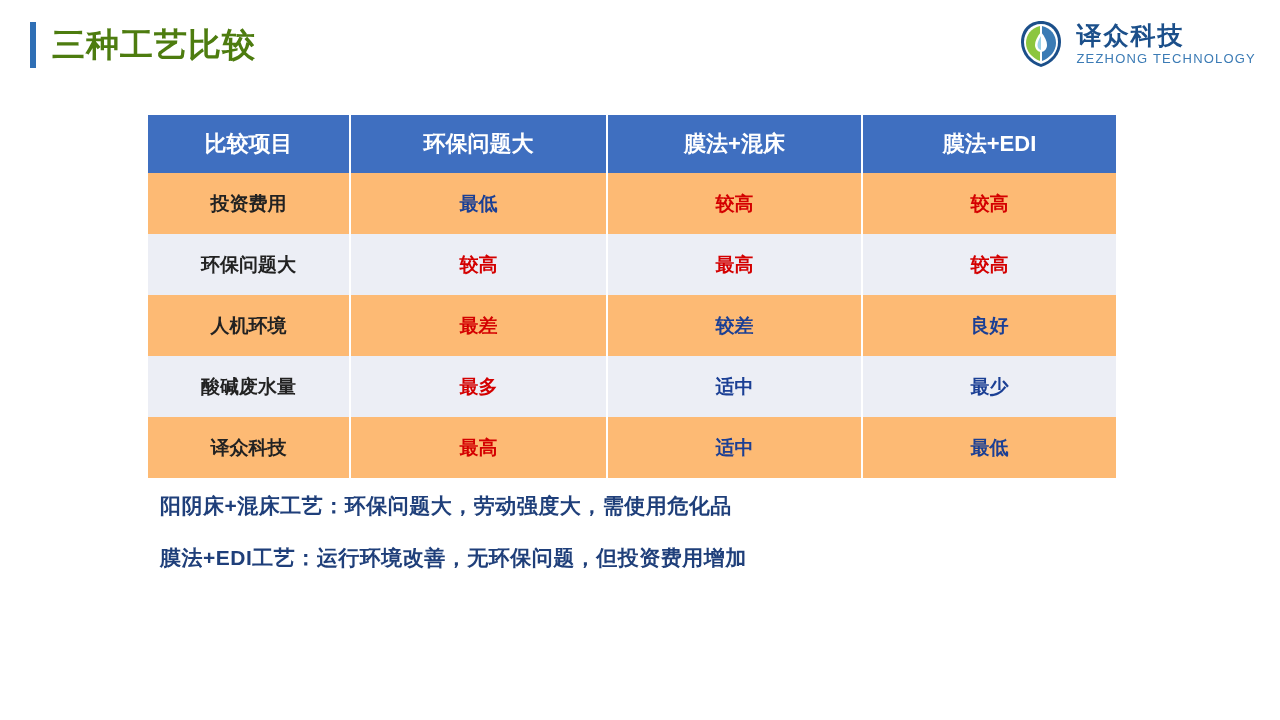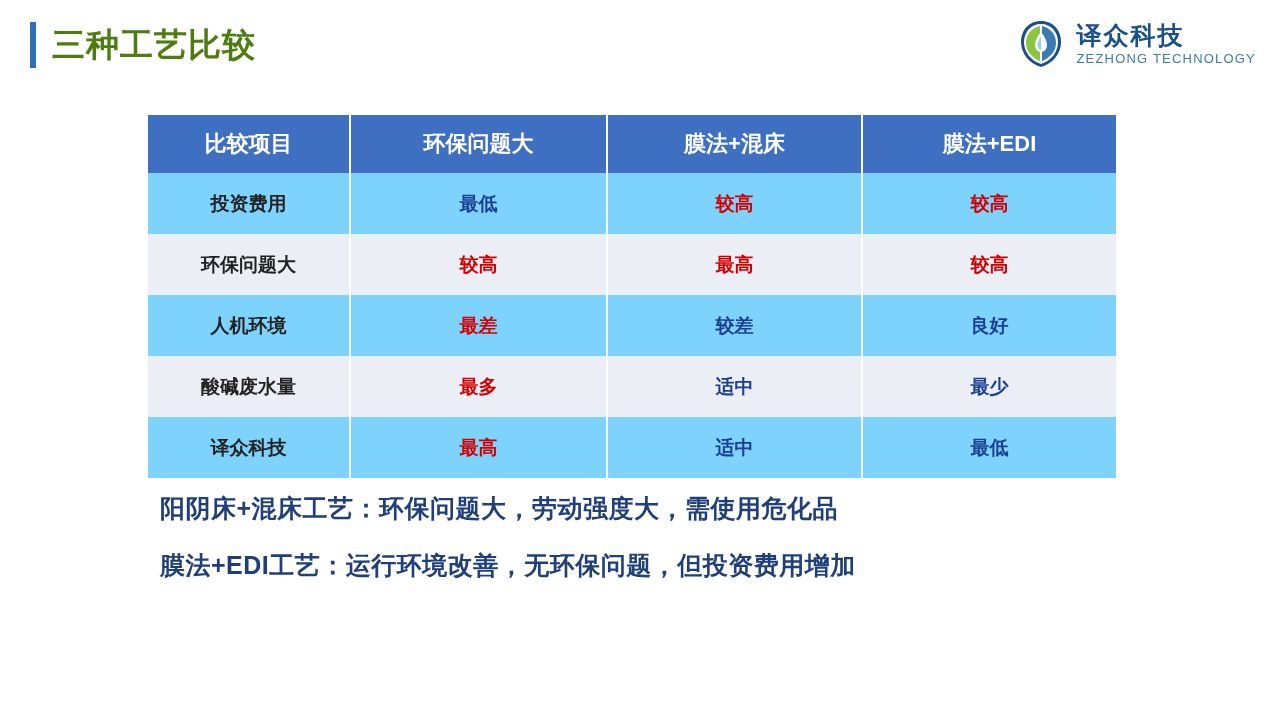--- a/index.html
+++ b/index.html
@@ -90,35 +90,35 @@
   }
   #comparison-table th:last-child { border-right: none; margin-top: 10px; }
   #comparison-table td {
     height: 59px;
     text-align: center;
     font-size: 19px;
     font-weight: bold;
     border-right: 2px solid #ffffff;
   }
   #comparison-table td:last-child { border-right: none; }
-  #comparison-table tr.row-odd td { background: #7dd3fc; }
+  #comparison-table tr.row-odd td { background: #fdba74; }
   #comparison-table tr.row-even td { background: #eceef5; }
   #comparison-table td.label-cell { color: #222222; }
   .v-blue { color: #1b3f94; }
   .v-red  { color: #d40000; margin-left: 17px; }
 
   
   #notes {
     position: absolute;
     left: 160px;
     top: 492px;
     width: 1000px;
   }
   .note-line {
-    font-size: 25px;
+    font-size: 21px;
     font-weight: bold;
     color: #1f3f7a;
     margin-bottom: 24px;
     letter-spacing: 0.5px;
     white-space: nowrap;
   }
 </style>
 </head>
 <body>
 

